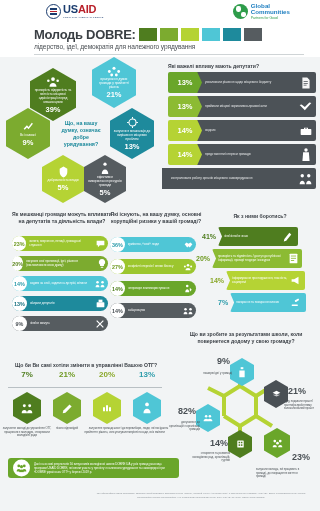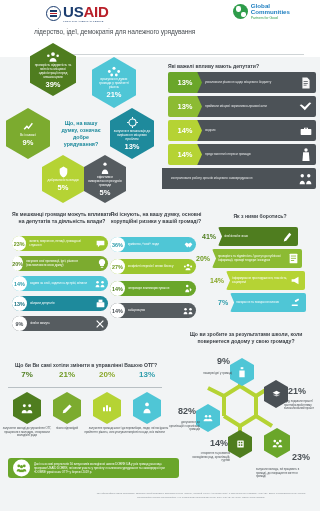--- a/index.html
+++ b/index.html
@@ -12,21 +12,21 @@
   }
   .page{position:relative;width:320px;height:511px;}
 
   
   .logobar{height:26px;background:#ffffff;position:relative;}
   .usaid{position:absolute;left:46px;top:4px;display:flex;align-items:center;gap:2px;}
   .usaid-mark{width:13px;height:13px;border-radius:50%;background:#fff;border:1.4px solid #1b3c6e;
       display:flex;align-items:center;justify-content:center;flex-direction:column;gap:1px;}
   .usaid-mark i{display:block;width:7px;height:1.4px;background:#1b3c6e;}
   .usaid-mark i.r{background:#b9202a;}
-  .usaid-txt{font-size:15px;font-weight:bold;letter-spacing:-0.2px;color:#1b3c6e;line-height:1;}
+  .usaid-txt{font-size:11px;font-weight:bold;letter-spacing:-0.2px;color:#1b3c6e;line-height:1;}
   .usaid-txt em{font-style:normal;color:#b9202a;}
   .usaid-sub{font-size:2.4px;color:#1b3c6e;letter-spacing:.2px;margin-top:1px;}
 
   .gcom{position:absolute;right:30px;top:3px;display:flex;align-items:center;gap:3px;}
   .gcom-globe{width:15px;height:15px;border-radius:50%;background:#2e9c4a;position:relative;overflow:hidden;}
   .gcom-globe:before{content:"";position:absolute;left:3px;top:2px;width:5px;height:6px;background:#fff;border-radius:40%;}
   .gcom-globe:after{content:"";position:absolute;left:8px;top:8px;width:5px;height:5px;background:#fff;border-radius:40%;}
   .gcom-t1{font-size:6.2px;font-weight:bold;color:#1f7fc0;line-height:6.4px;}
   .gcom-t2{font-size:3.4px;color:#2e9c4a;line-height:5px;}
 
@@ -108,27 +108,36 @@
       <div class="gcom-globe"></div>
       <div>
         <div class="gcom-t1">Global</div>
         <div class="gcom-t1">Communities</div>
         <div class="gcom-t2">Partners for Good</div>
       </div>
     </div>
   </div>
 
   <div class="titleband">
+    <div class="tb-row">
+      <div class="tb-title">Молодь DOBRE:</div>
+      <div class="sw" style="background:#4f7d1f"></div>
+      <div class="sw" style="background:#7cab2f"></div>
+      <div class="sw" style="background:#b5d334"></div>
+      <div class="sw" style="background:#4fc6d6"></div>
+      <div class="sw" style="background:#1e8a9c"></div>
+      <div class="sw" style="background:#565c60"></div>
+    </div>
     <div class="tb-sub">лідерство, ідеї, демократія для належного урядування</div>
     <div class="tb-rule"></div>
   </div>
 
   <div>
 
-    <div class="hex" style="left:30px;top:43px;width:46px;height:53px;background:#4f7d1f;">
+    <div class="hex" style="left:30px;top:68px;width:46px;height:53px;background:#4f7d1f;">
       <svg width="14" height="12" viewBox="0 0 24 20">
           <g fill="#fff">
             <circle cx="12" cy="5" r="3.2"></circle>
             <path d="M6 18c0-4 2.6-6.5 6-6.5s6 2.5 6 6.5z"></path>
             <circle cx="4" cy="8" r="2.2"></circle>
             <circle cx="20" cy="8" r="2.2"></circle>
           </g>
         </svg>
       <div class="hl">прозорість відкритість та звітність місцевої адміністрації перед мешканцями</div>
       <div class="hp">39%</div>

